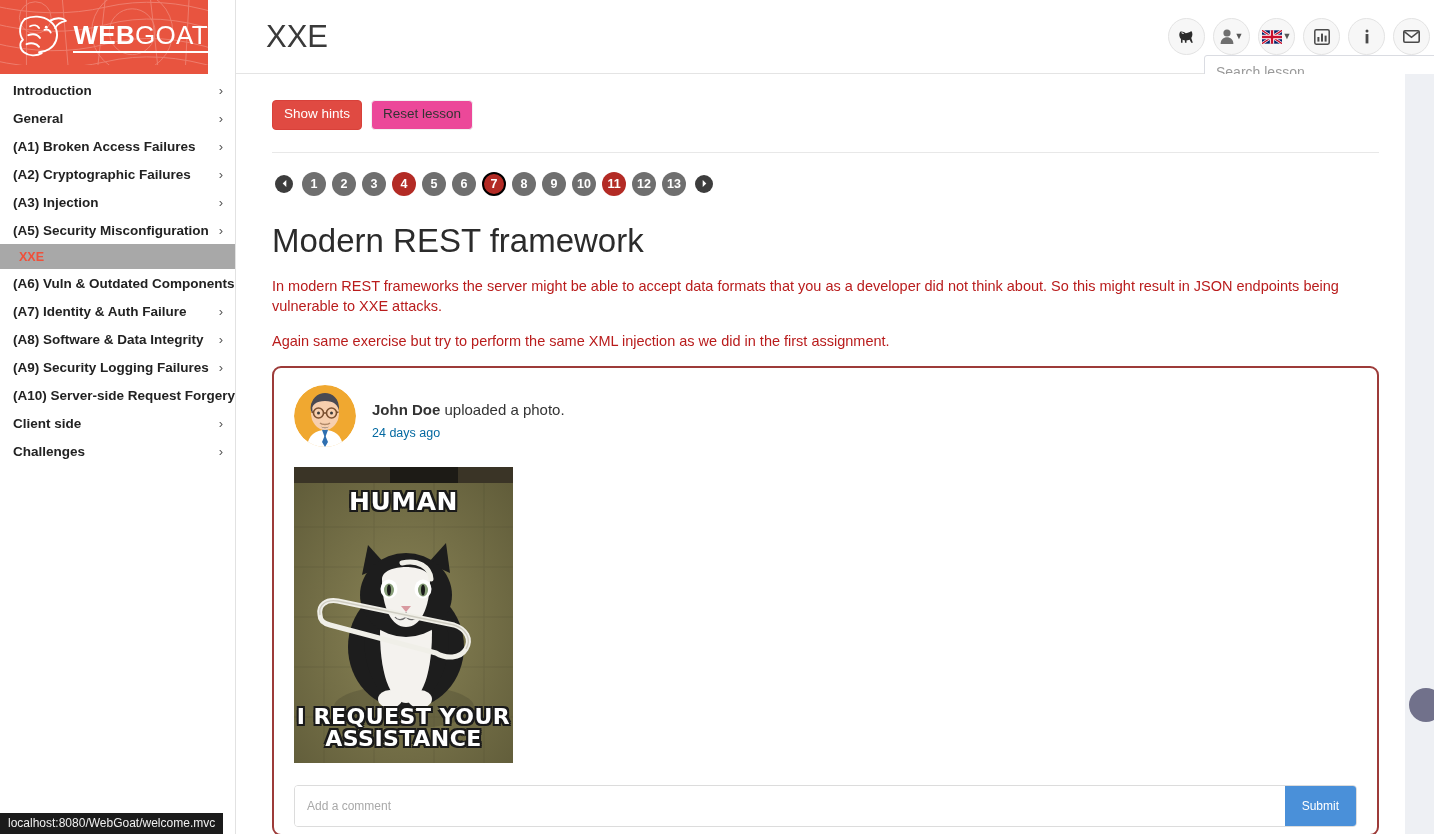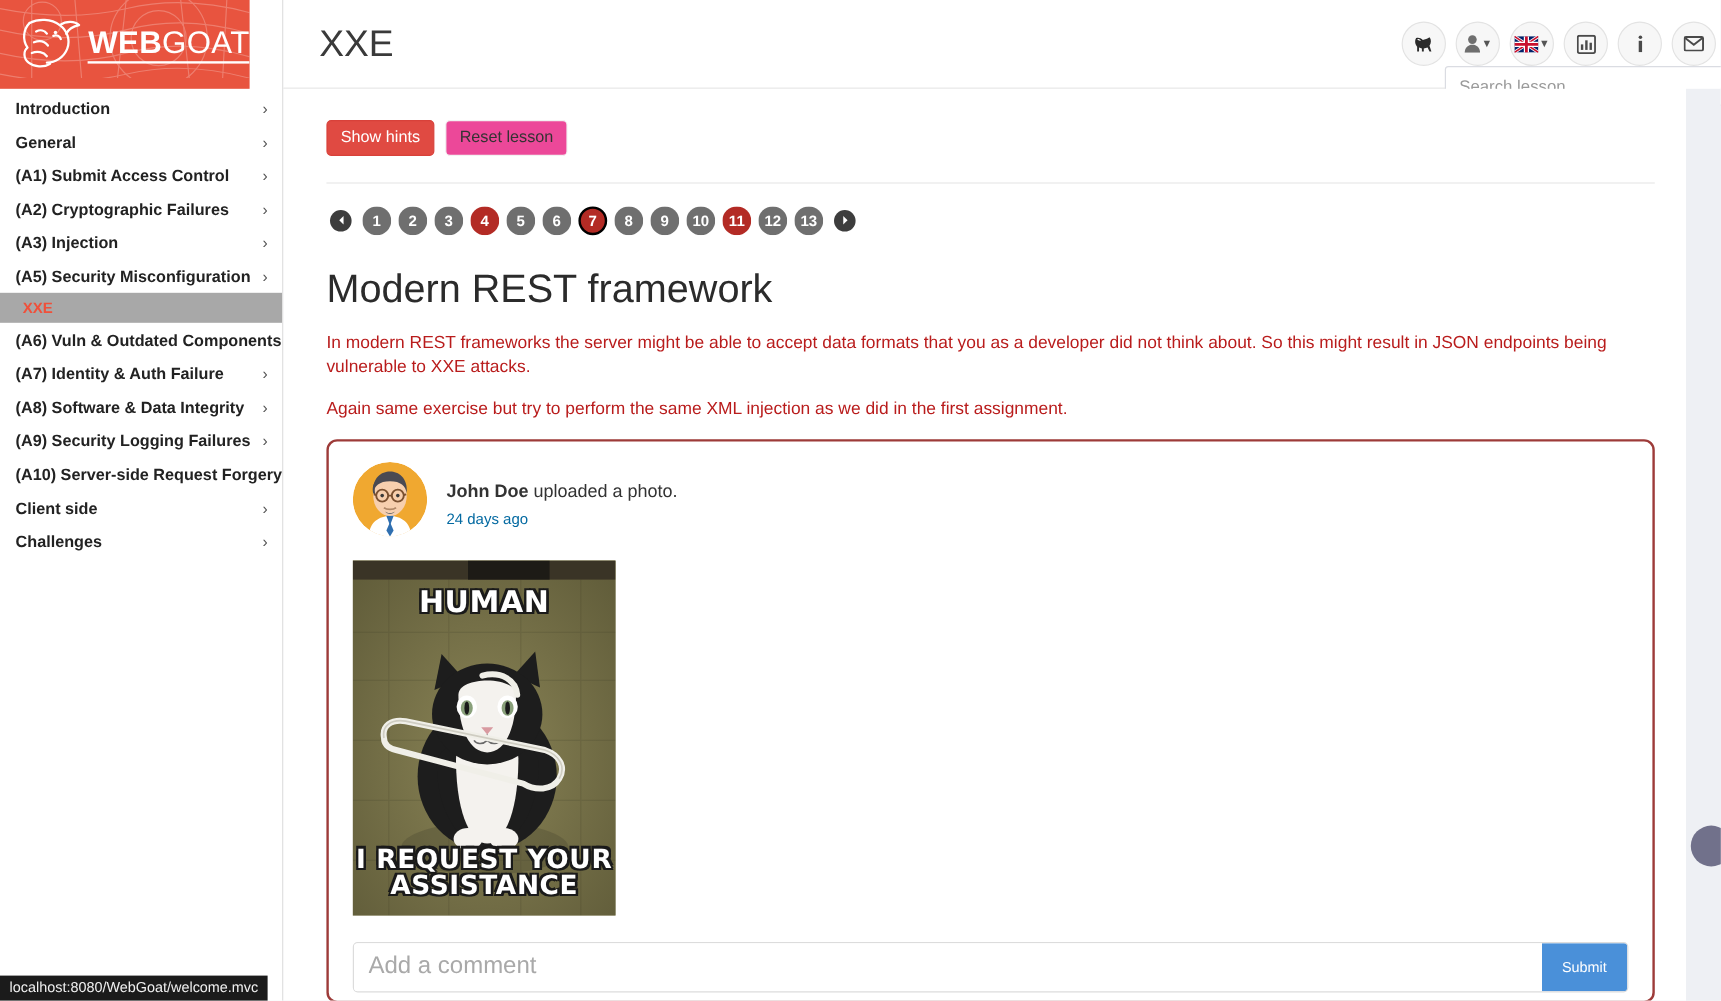--- a/index.html
+++ b/index.html
@@ -176,21 +176,21 @@
   .meme-cap.top { top: 22px; }
   .meme-cap.bot { bottom: 12px; font-size: 22px; }
 
   .comment-row {
     display: flex; margin-top: 22px; align-items: stretch;
     border: 1px solid #dcdcdc; border-radius: 4px; overflow: hidden;
     background: #fff; height: 42px;
   }
   #comment-input {
     flex: 1; border: none; outline: none; padding: 0 12px;
-    font-size: 20px; color: #444;
+    font-size: 12px; color: #444;
     font-family: "Liberation Sans", sans-serif;
   }
   #comment-input::placeholder { color: #a9a9a9; }
   .btn-submit {
     background: #4a90d9; color: #ffffff; border: none;
     padding: 0 17px; font-size: 12px; cursor: pointer;
     font-family: "Liberation Sans", sans-serif;
   }
 
   
@@ -245,21 +245,21 @@
 
     <div class="nav-item">
           <span>Introduction</span>
           <span class="caret-r">›</span>
         </div>
         <div class="nav-item">
           <span>General</span>
           <span class="caret-r">›</span>
         </div>
         <div class="nav-item">
-          <span>(A1) Submit Access Control</span>
+          <span>(A1) Broken Access Failures</span>
           <span class="caret-r">›</span>
         </div>
         <div class="nav-item">
           <span>(A2) Cryptographic Failures</span>
           <span class="caret-r">›</span>
         </div>
         <div class="nav-item">
           <span>(A3) Injection</span>
           <span class="caret-r">›</span>
         </div>

